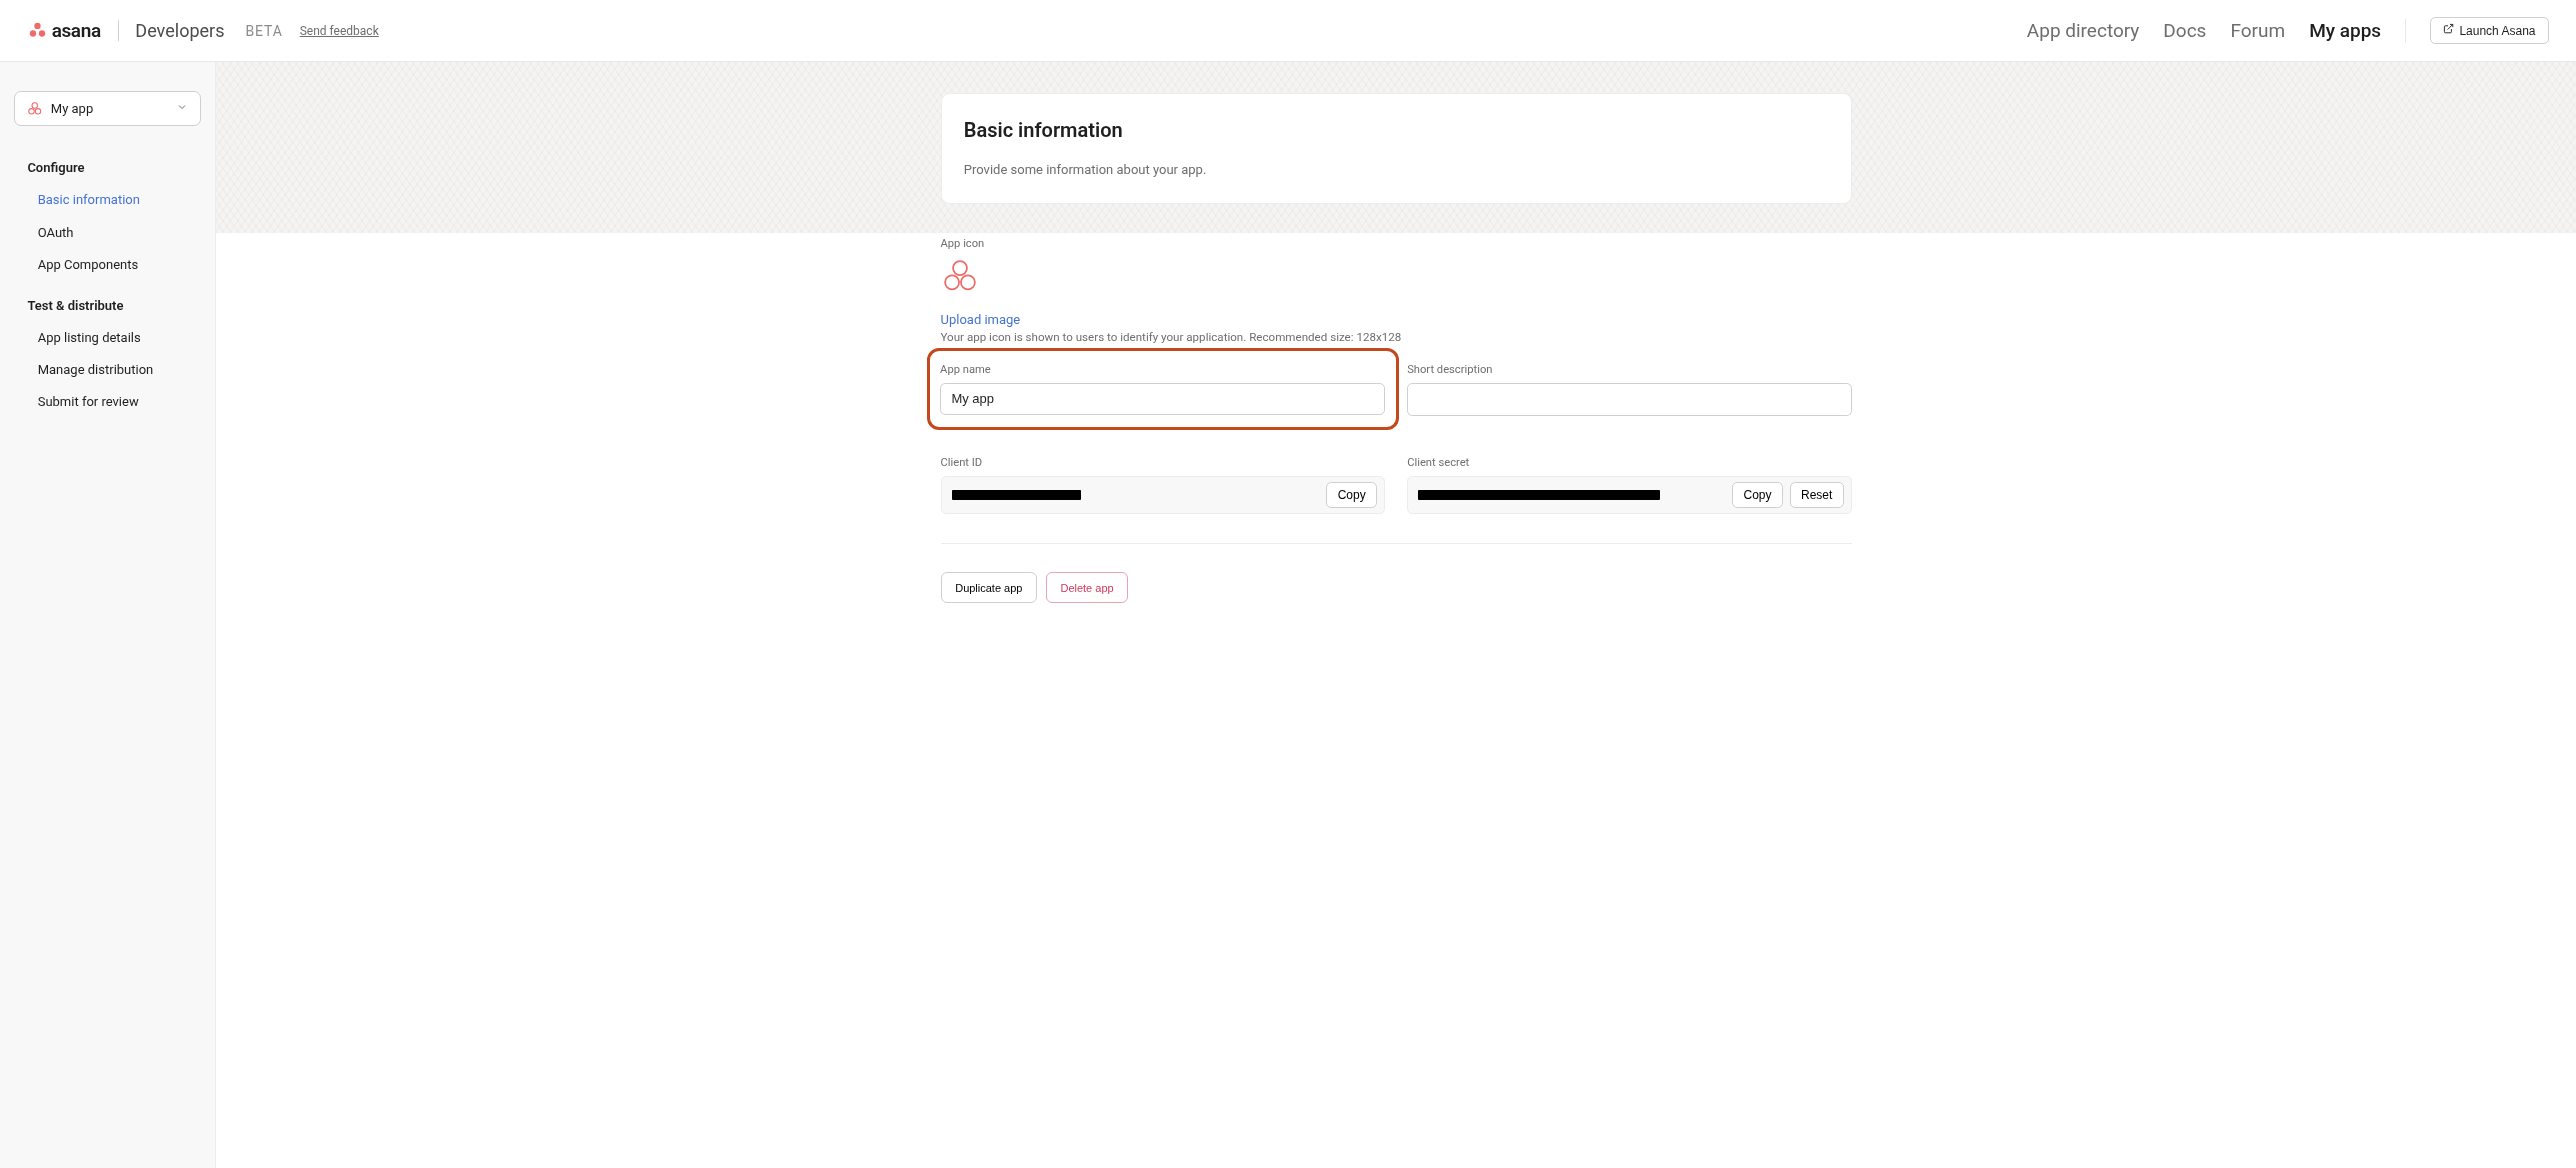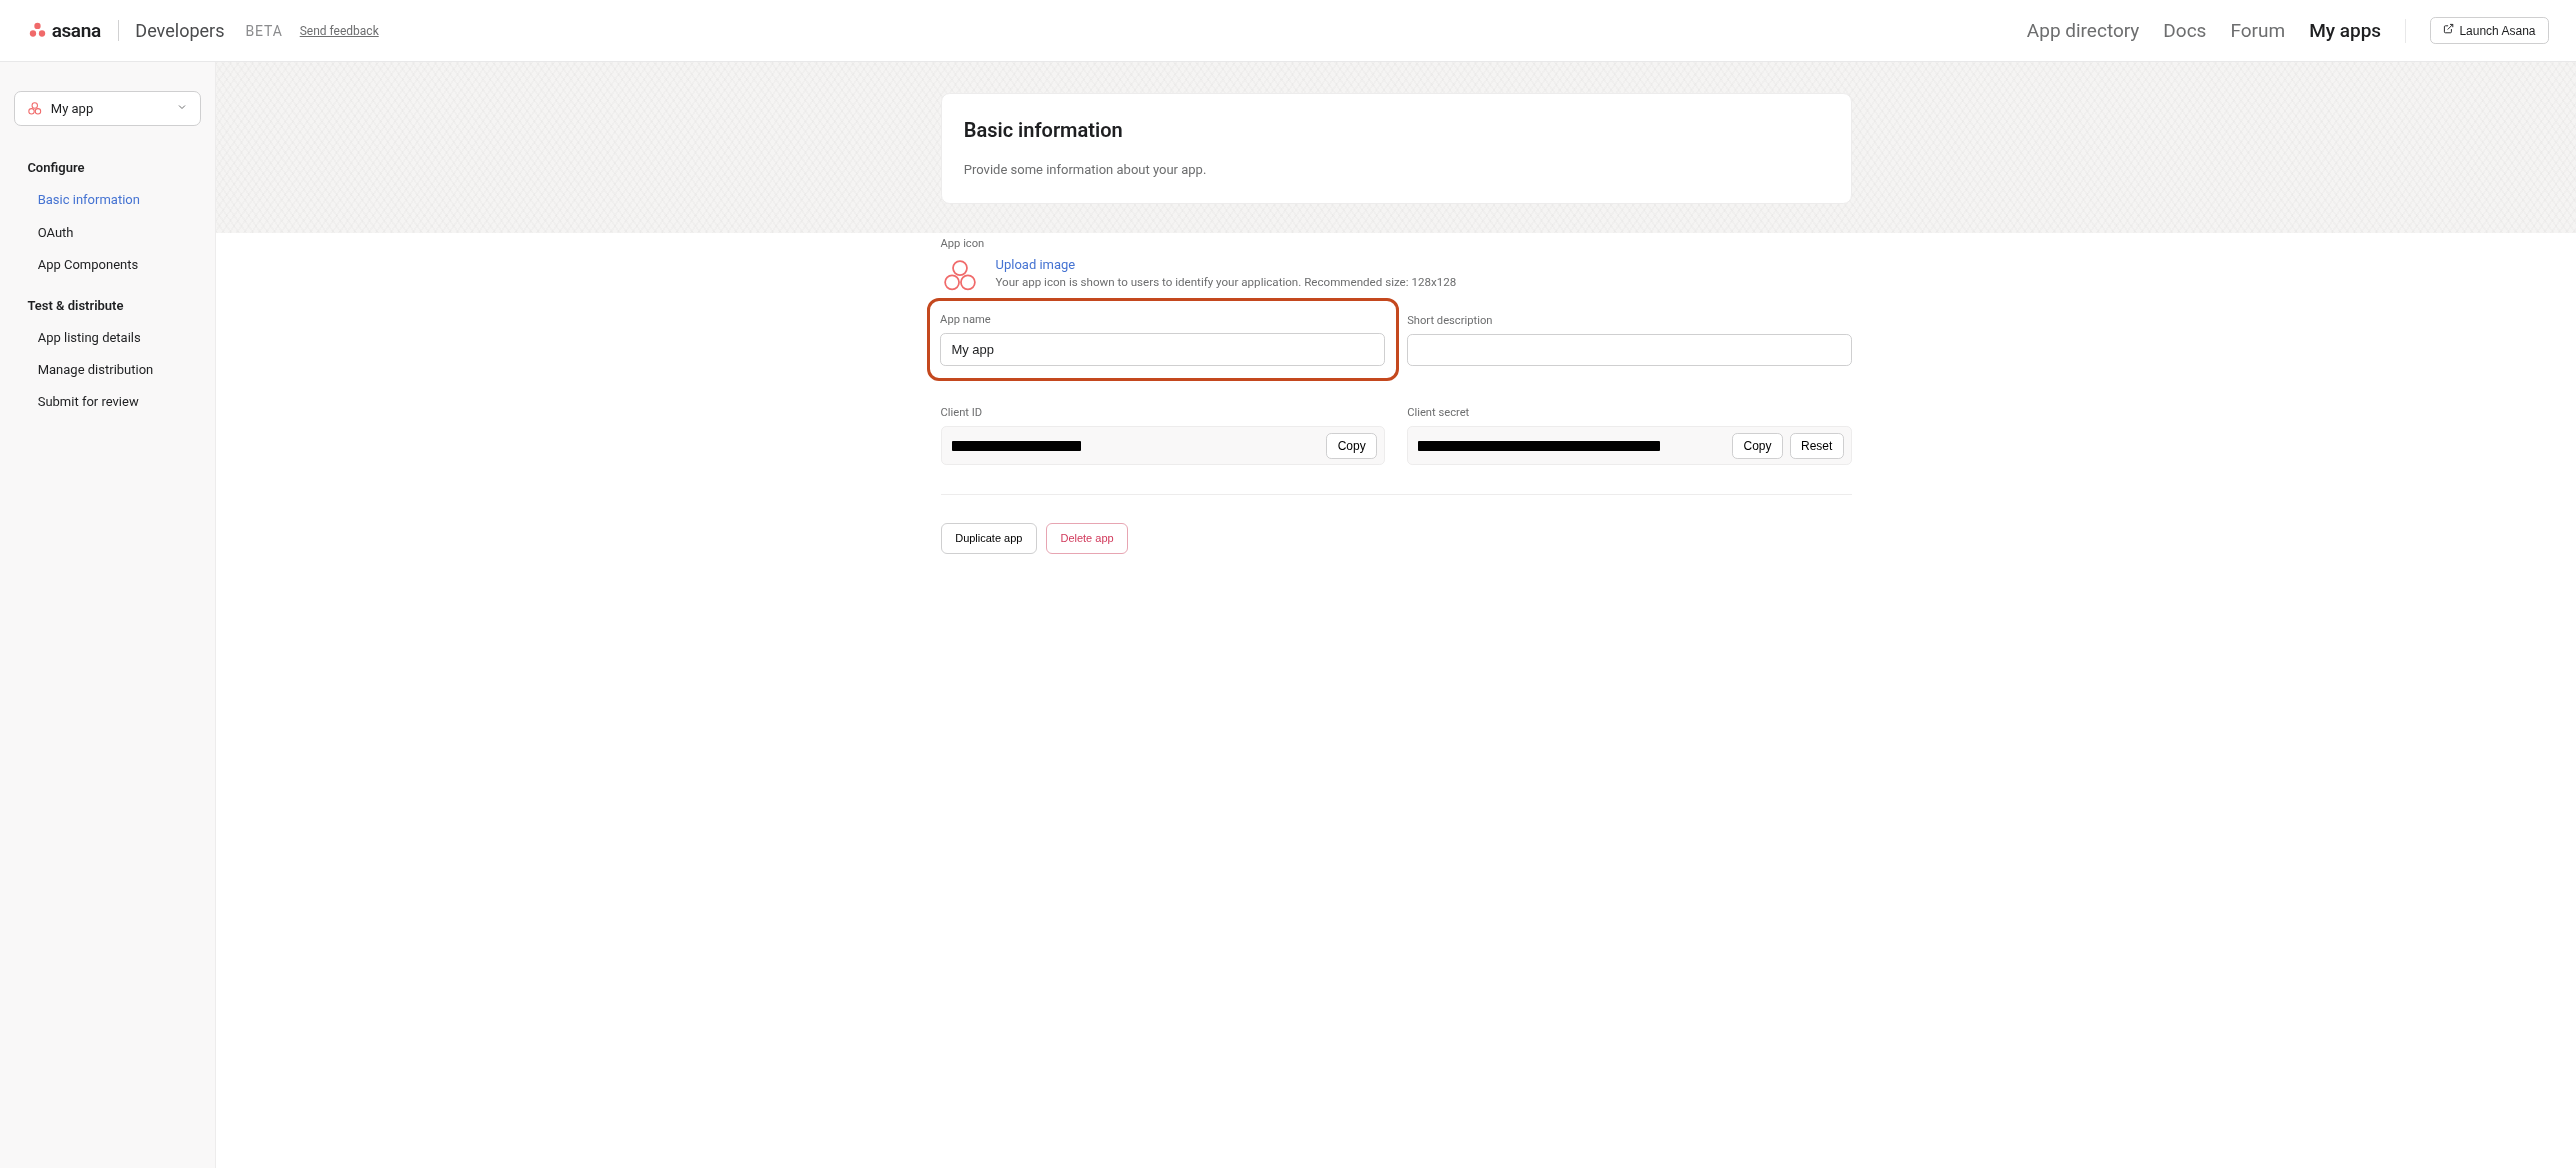--- a/index.html
+++ b/index.html
@@ -187,20 +187,21 @@
   .section-label {
     font-size: 11.2px;
     color: #6d6e6f;
     margin-bottom: 6.9px;
   }
   .icon-row {
     display: flex;
     align-items: flex-start;
     gap: 17px;
     margin-bottom: 19px;
+    flex-direction: column;
   }
   .app-default-icon {
     width: 38px; height: 38px;
   }
   .upload-link {
     color: #4573d2;
     font-size: 13px;
     cursor: pointer;
     display: inline-block;
     margin-bottom: 3.4px;

